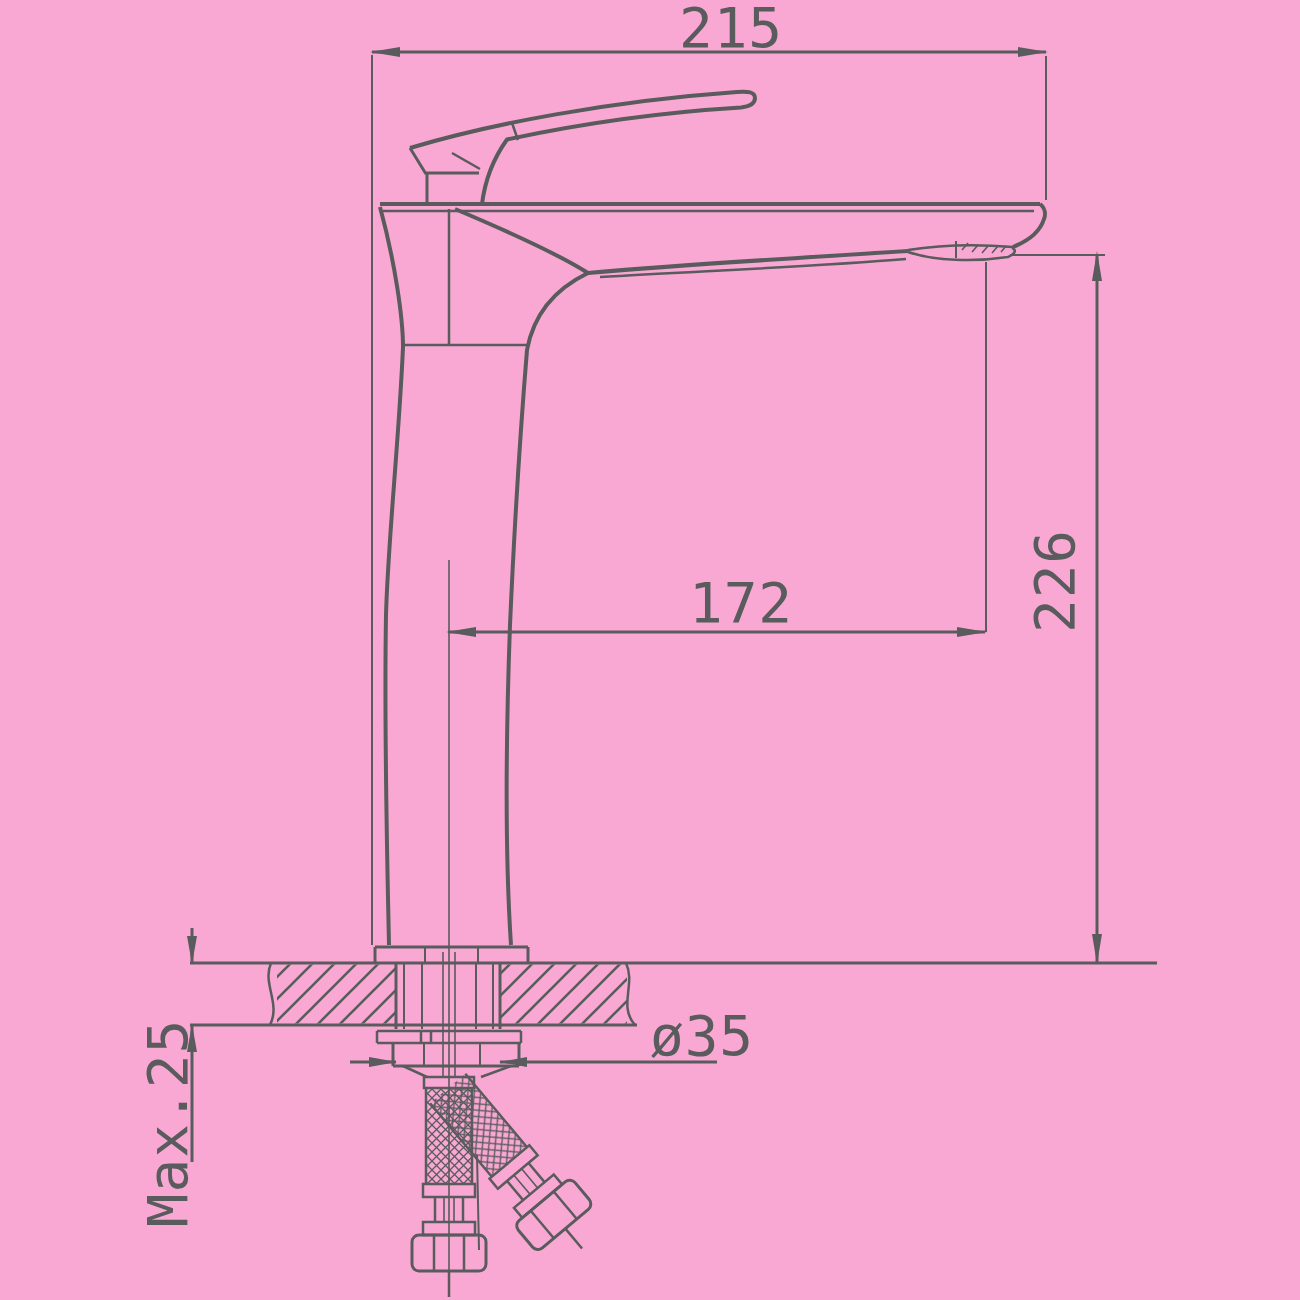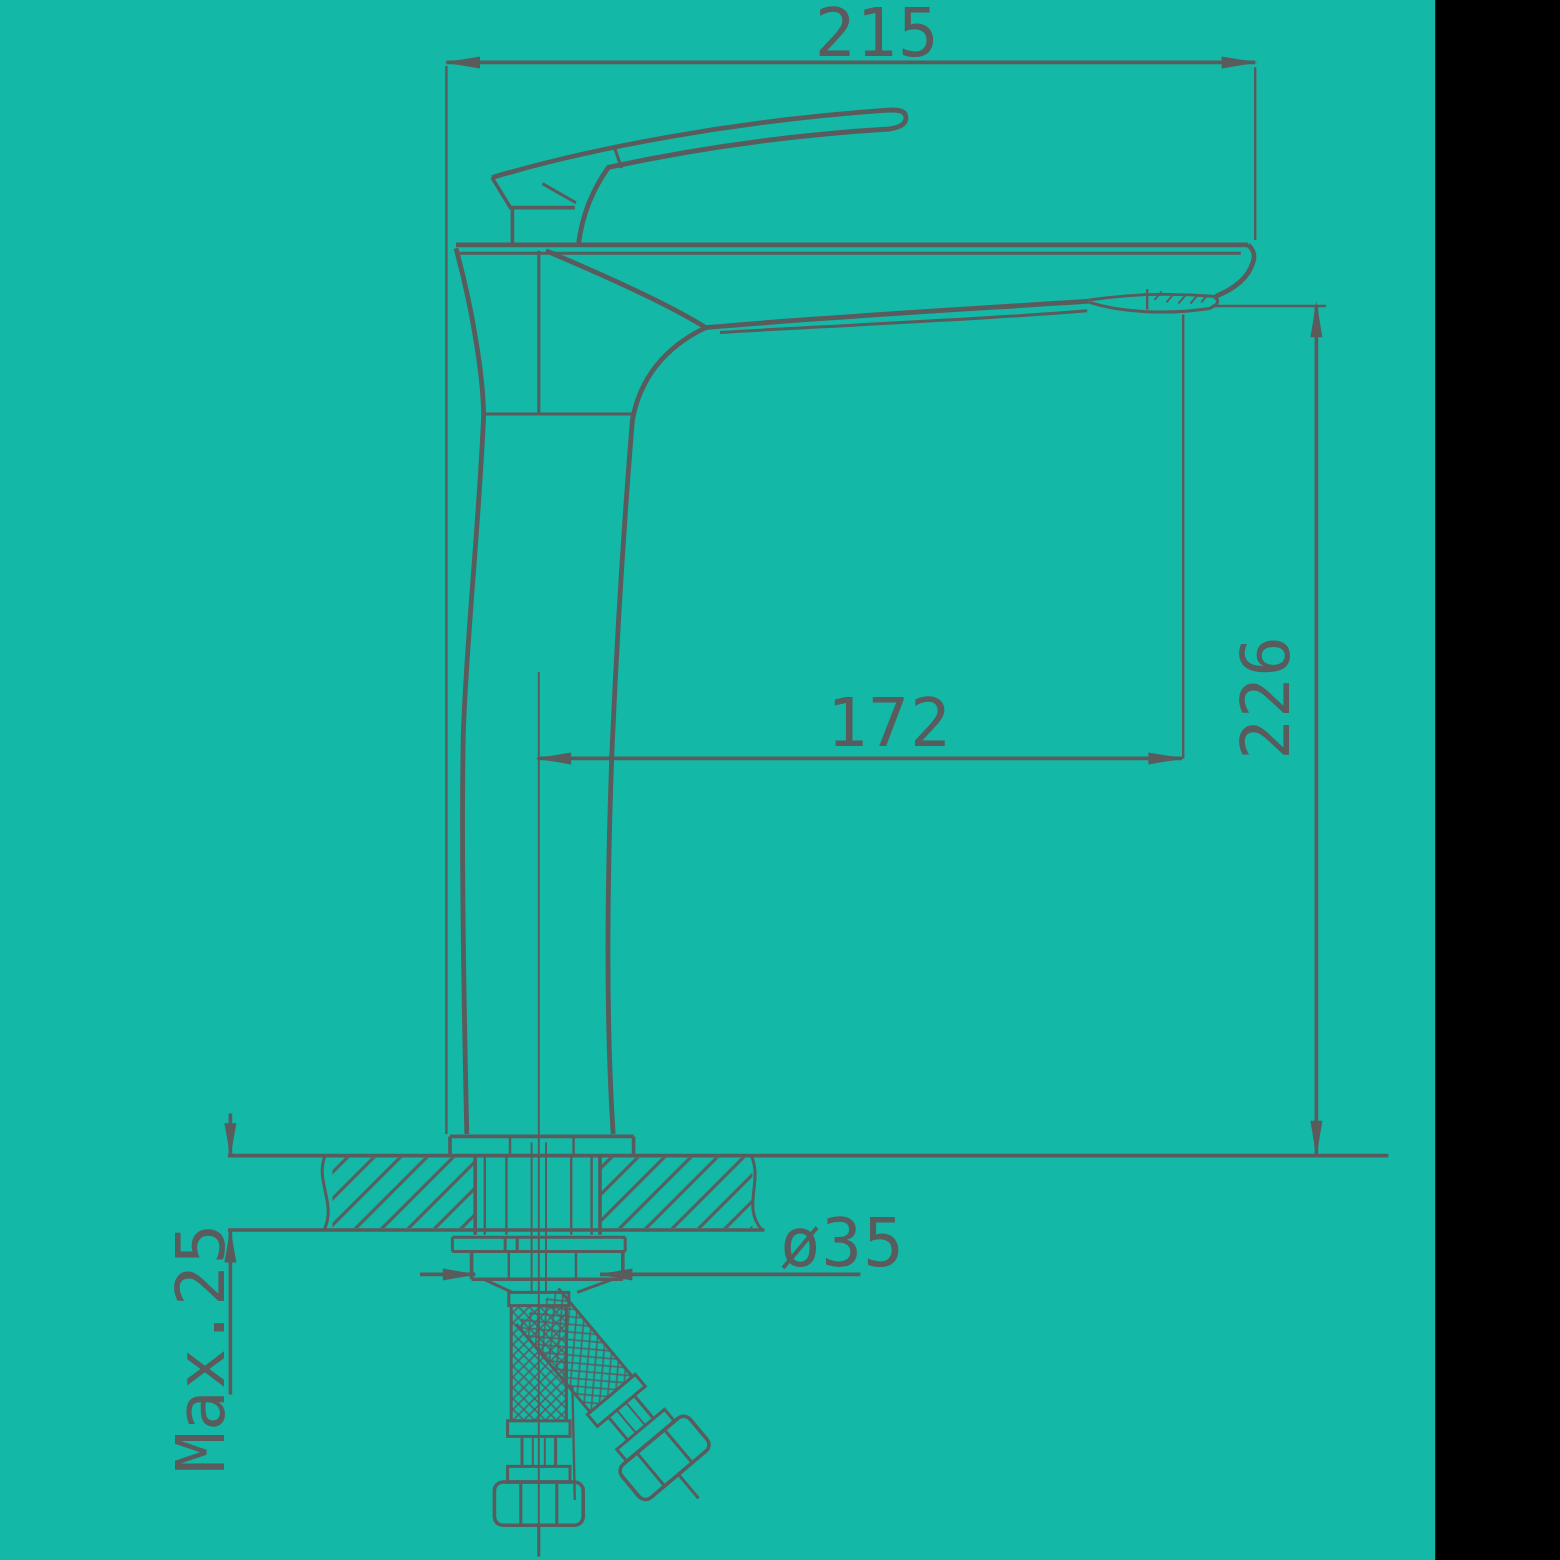--- a/index.html
+++ b/index.html
@@ -1,17 +1,17 @@
 <!DOCTYPE html>
 <html><head>
 <meta charset="utf-8">
 <style>
   html,body{margin:0;padding:0;background:#000;}
   .canvas{
-    width:1196px;height:1300px;background:#14b8a6;position:relative;overflow:hidden;
+    width:1300px;height:1300px;background:#f9a8d4;position:relative;overflow:hidden;
     font-family:"DejaVu Sans Mono", monospace;
   }
   svg{display:block;}
   svg text{
     fill:#5a5b5d;
     font-family:"DejaVu Sans Mono", monospace;
     font-size:56px;
     letter-spacing:1px;
   }
   .ln{stroke:#5a5b5d;fill:none;}

